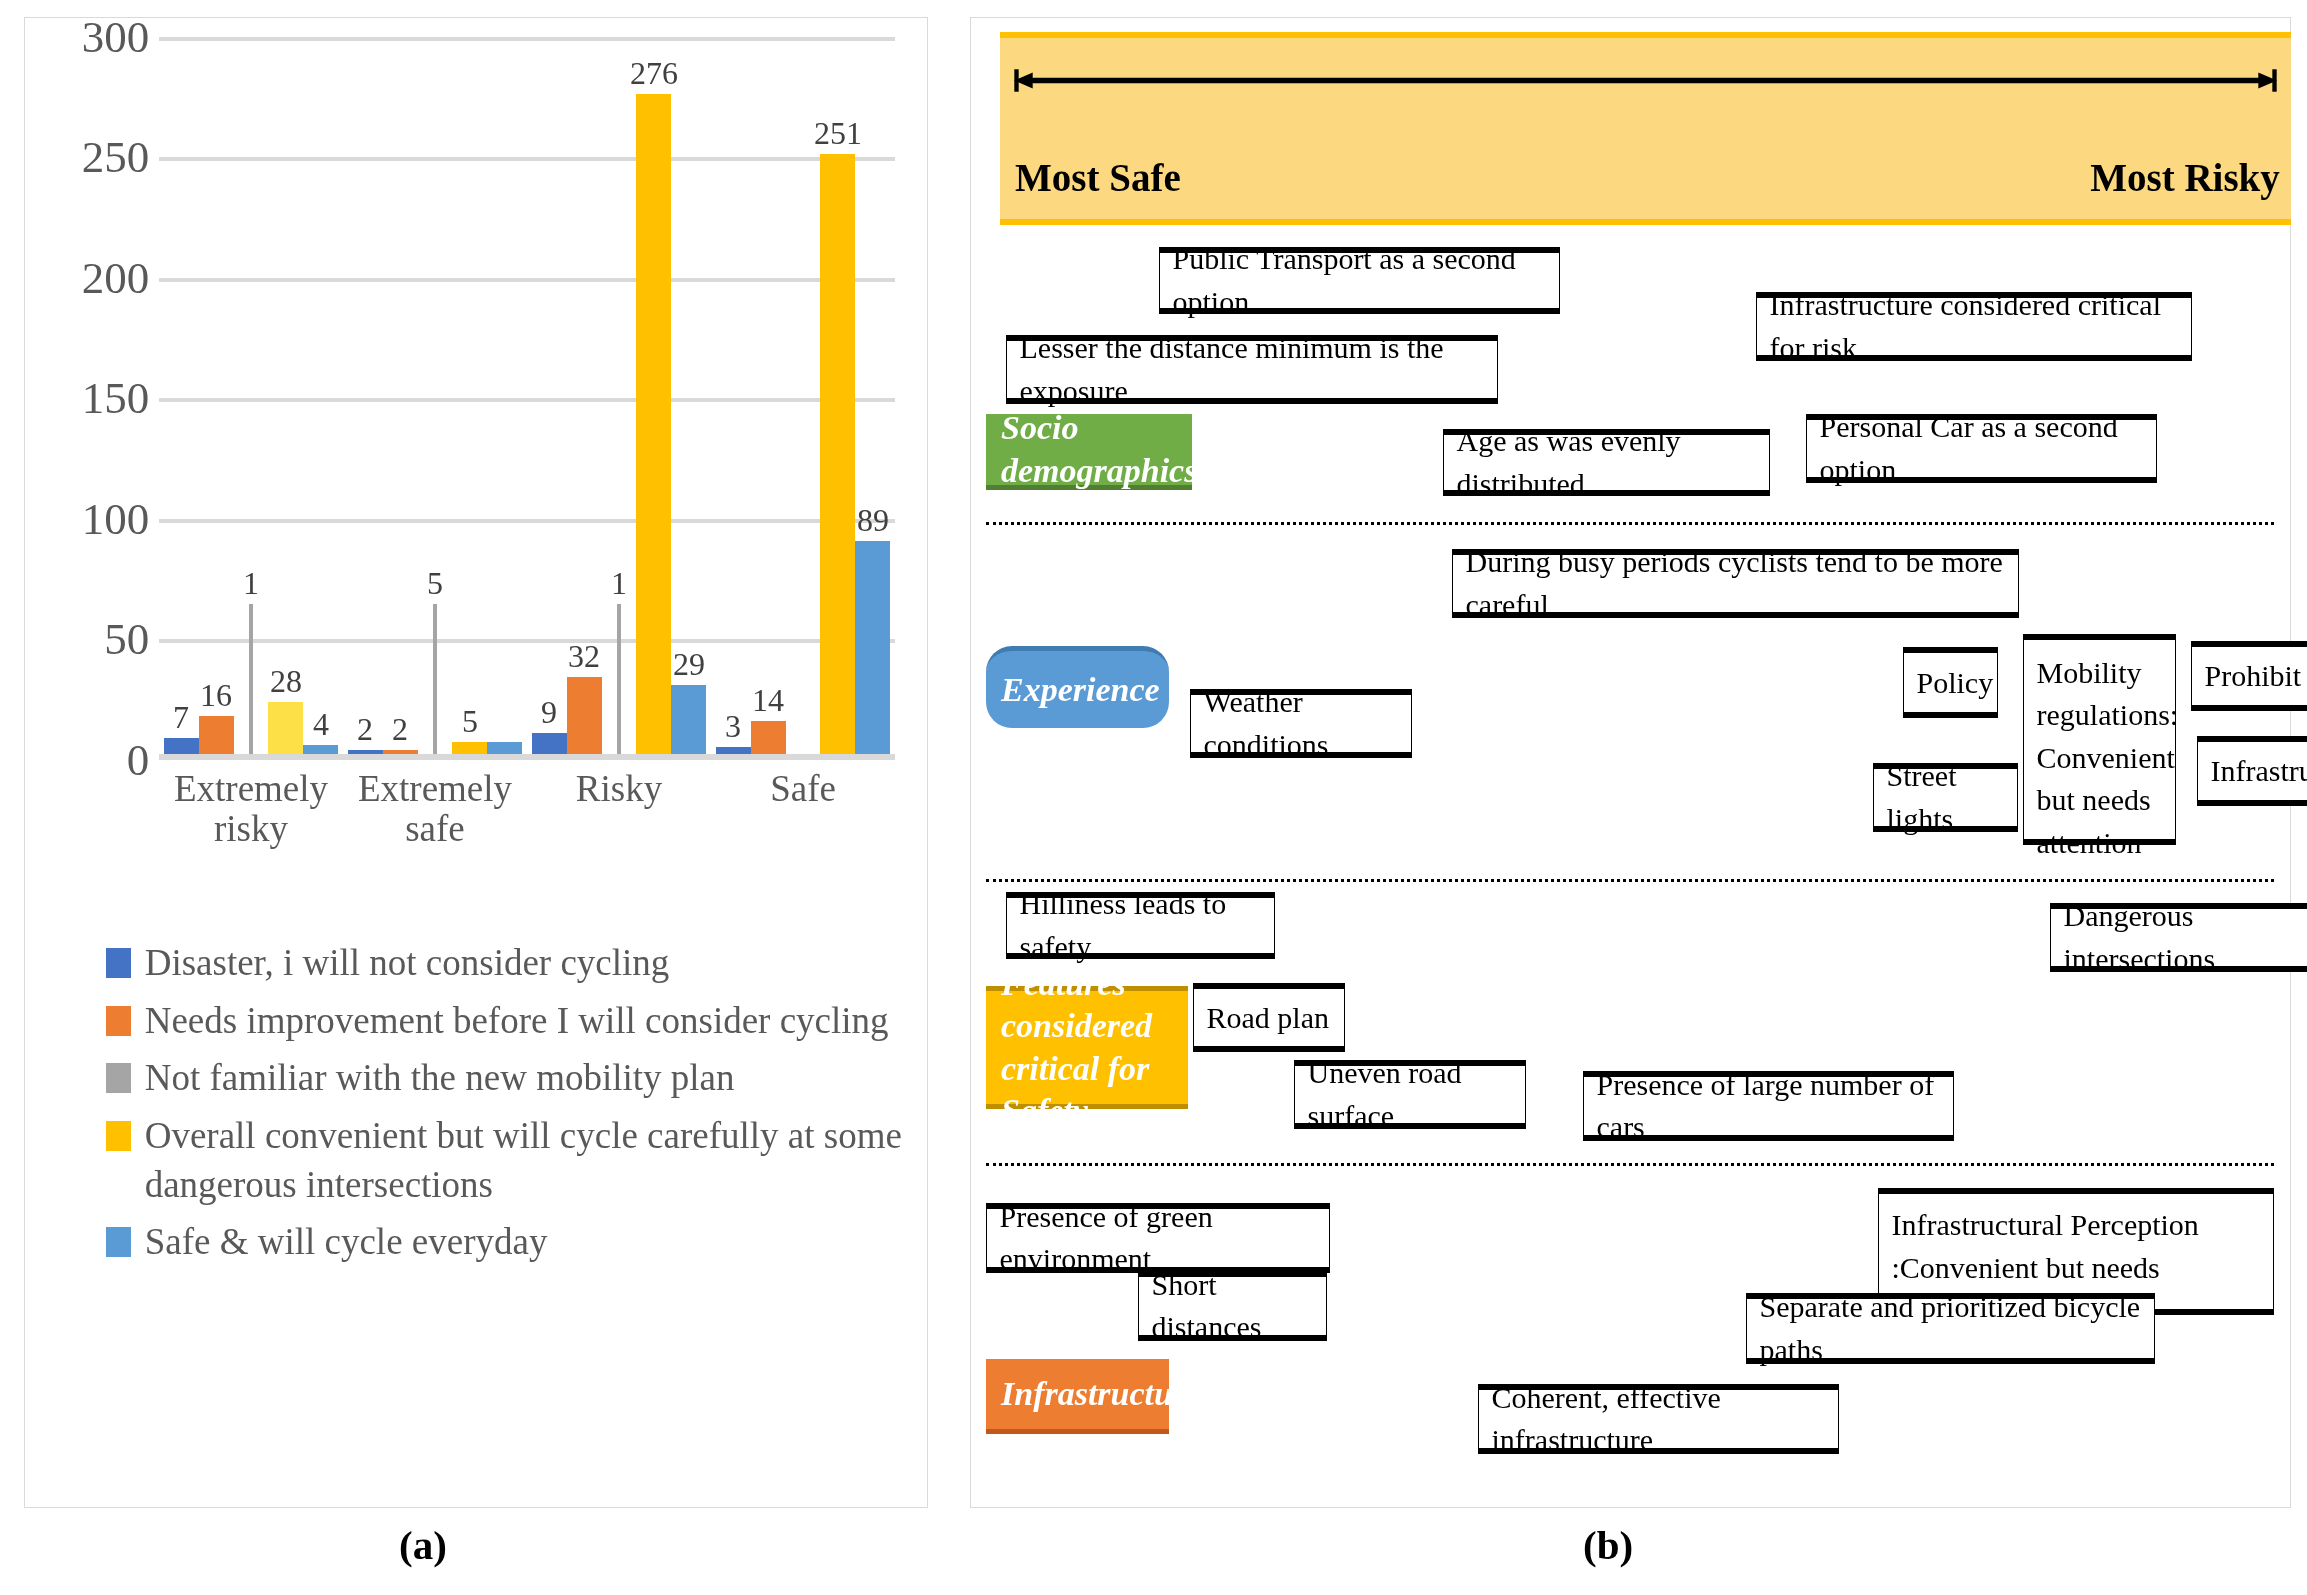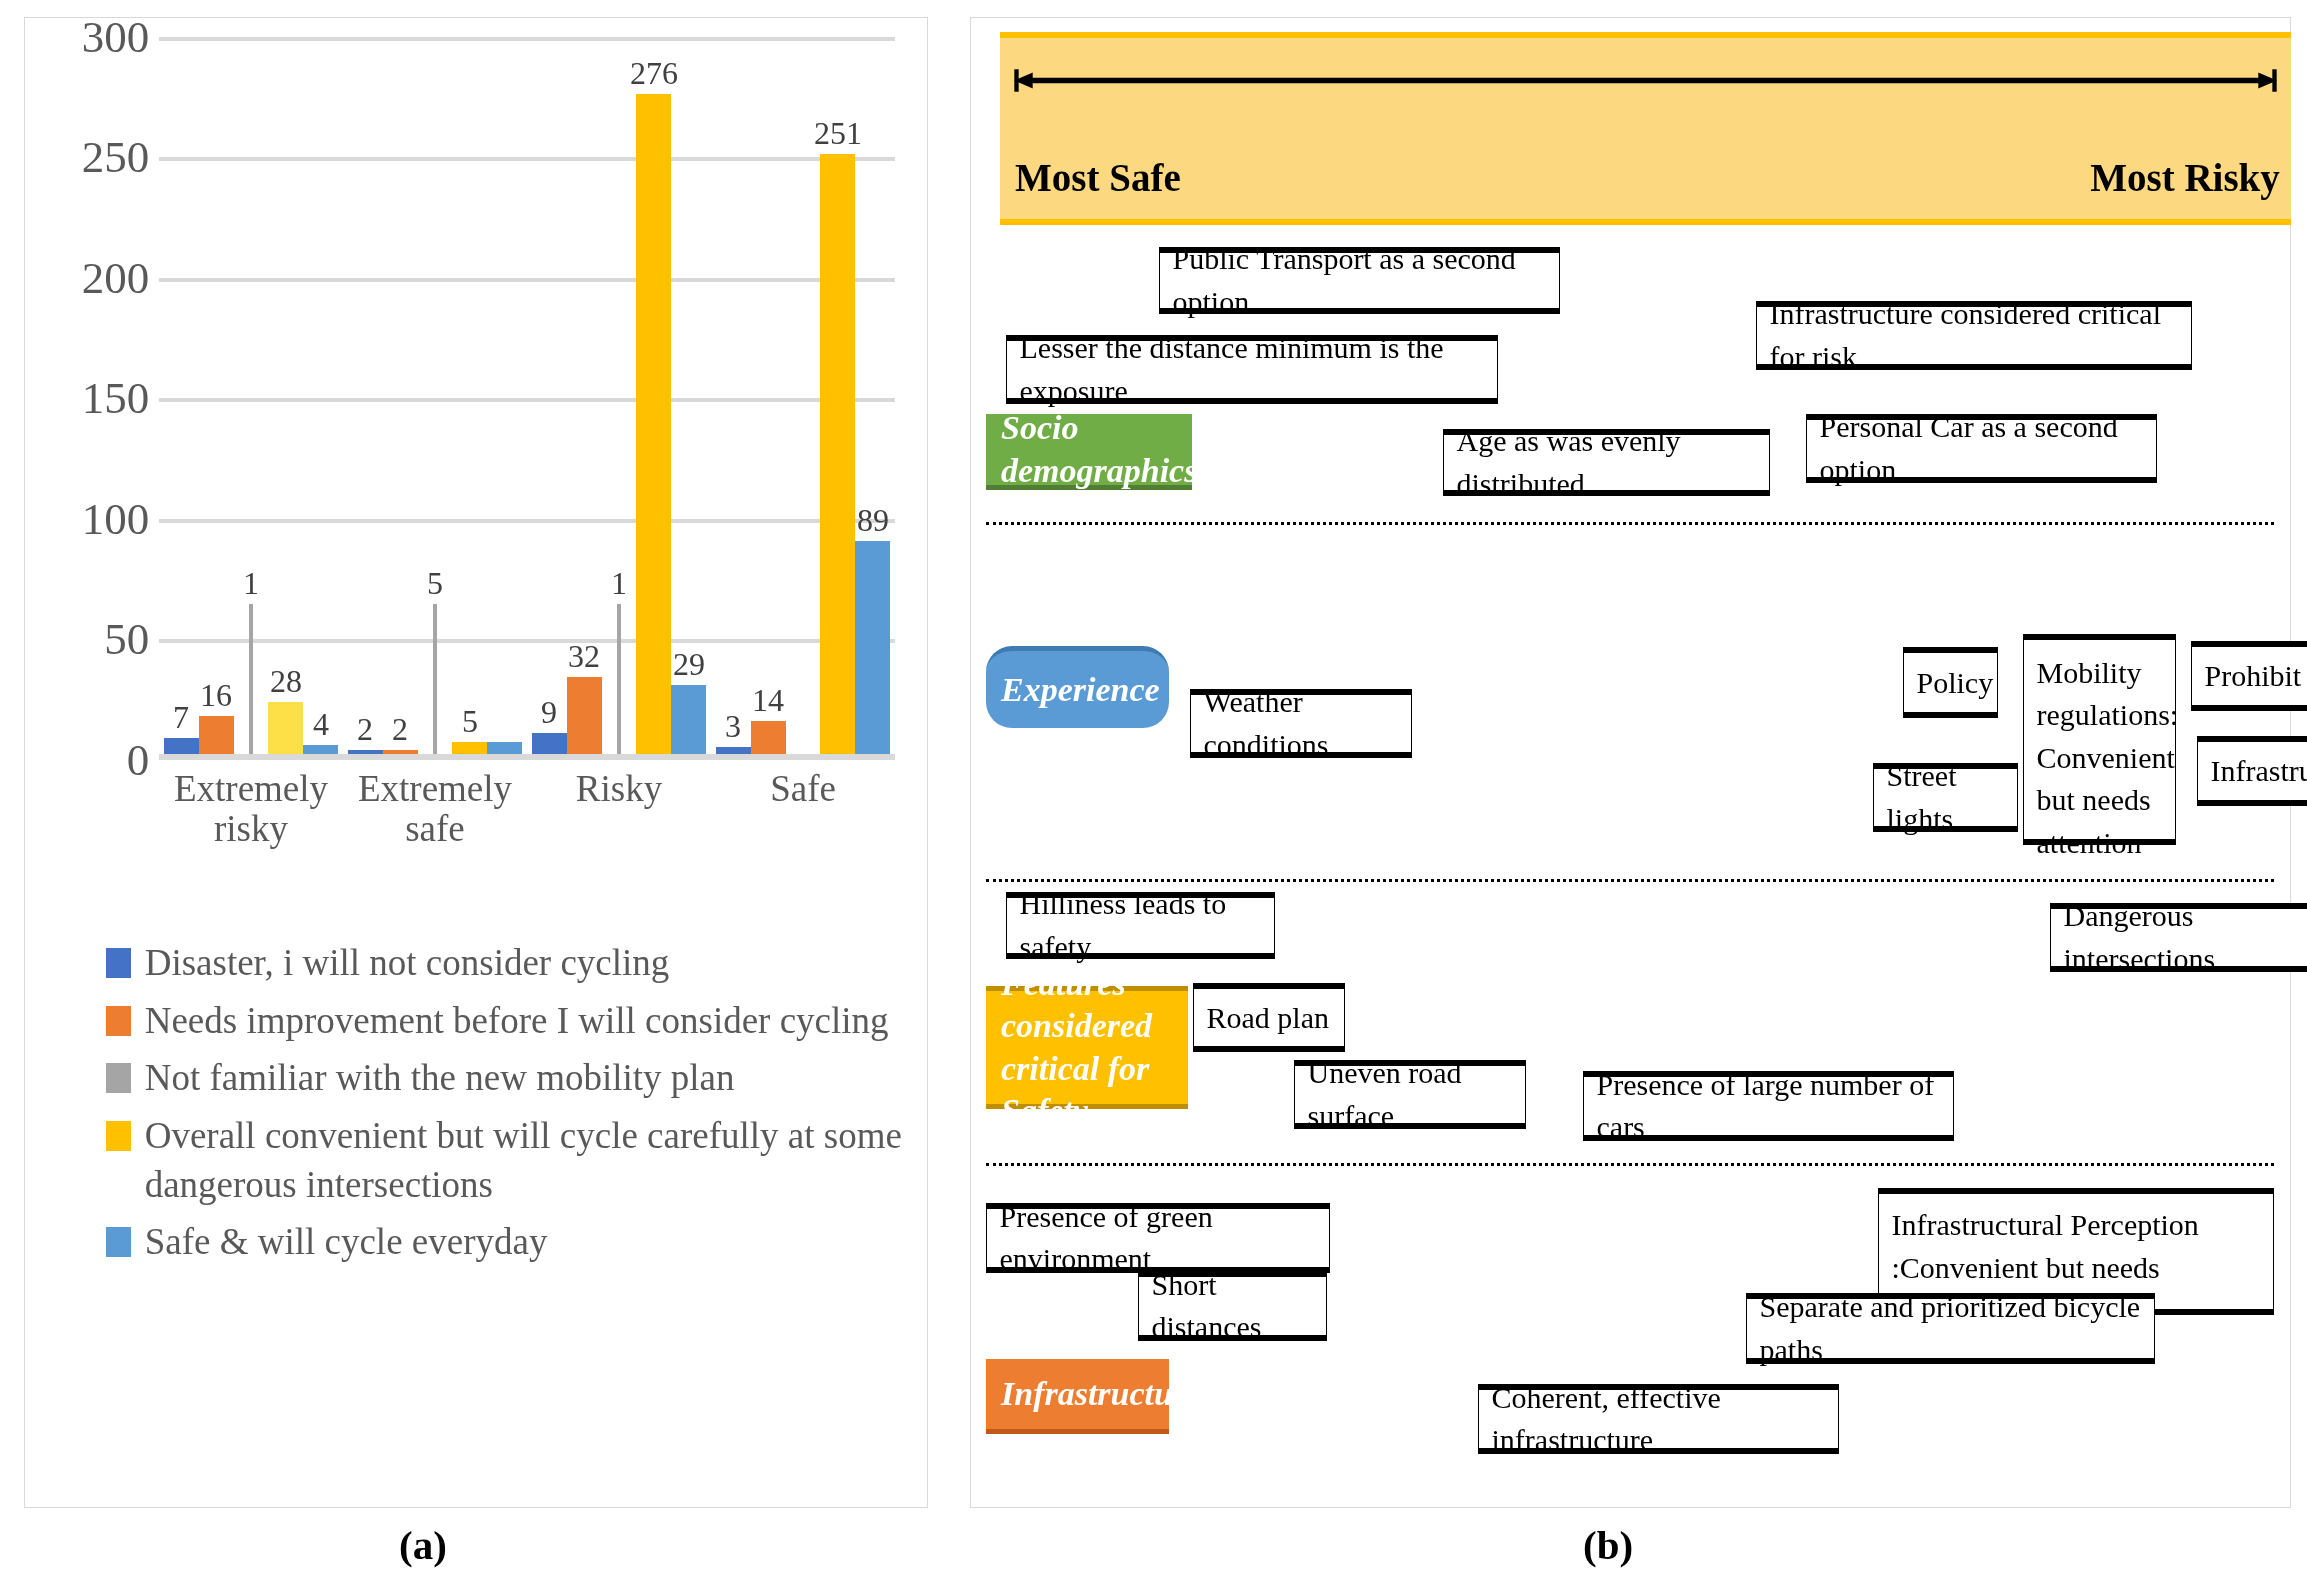--- a/index.html
+++ b/index.html
@@ -282,33 +282,36 @@
     <div class="cat yellow" style="left:15px;  top:968px; width:202px; height:123px;">
       <span>Features considered critical for Safety</span>
     </div>
     <div class="cat orange" style="left:15px;  top:1341px; width:183px; height:75px;">
       <span>Infrastructure</span>
     </div>
 
     <div class="note" style="left:188px;  top:229px;  width:401px;  height:67px;">
       <span>Public Transport as a second option</span>
       </div>
-    <div class="note" style="left:785px; top:274px;  width:436px;  height:69px;margin-top:9px;">
+    <div class="note" style="left:785px; top:274px;  width:436px;  height:69px;">
       <span>Infrastructure considered critical for risk</span>
       </div>
     <div class="note" style="left:35px;   top:317px;  width:492px;  height:69px;">
       <span>Lesser the distance minimum is the exposure</span>
       </div>
     <div class="note" style="left:472px;  top:411px;  width:327px;  height:67px;">
       <span>Age as was evenly distributed</span>
       </div>
     <div class="note" style="left:835px; top:396px;  width:351px;  height:69px;">
       <span>Personal Car as a second option</span>
       </div>
 
+    <div class="note" style="left:481px;  top:531px;  width:567px;  height:69px;">
+      <span>During busy periods cyclists tend to be more careful</span>
+      </div>
     <div class="note" style="left:932px; top:629px; width:95px;  height:71px;">
       <span>Policy</span>
       </div>
     <div class="note" style="left:1052px; top:616px;  width:153px;  height:211px; align-items:flex-start; padding-top:11.2px;">
       <span>Mobility regulations: Convenient but needs attention</span>
       </div>
     <div class="note" style="left:1220px; top:623px; width:401px;  height:70px;">
       <span>Prohibit motorized road users</span>
       </div>
     <div class="note" style="left:219px;  top:671px; width:222px;  height:69px;">

